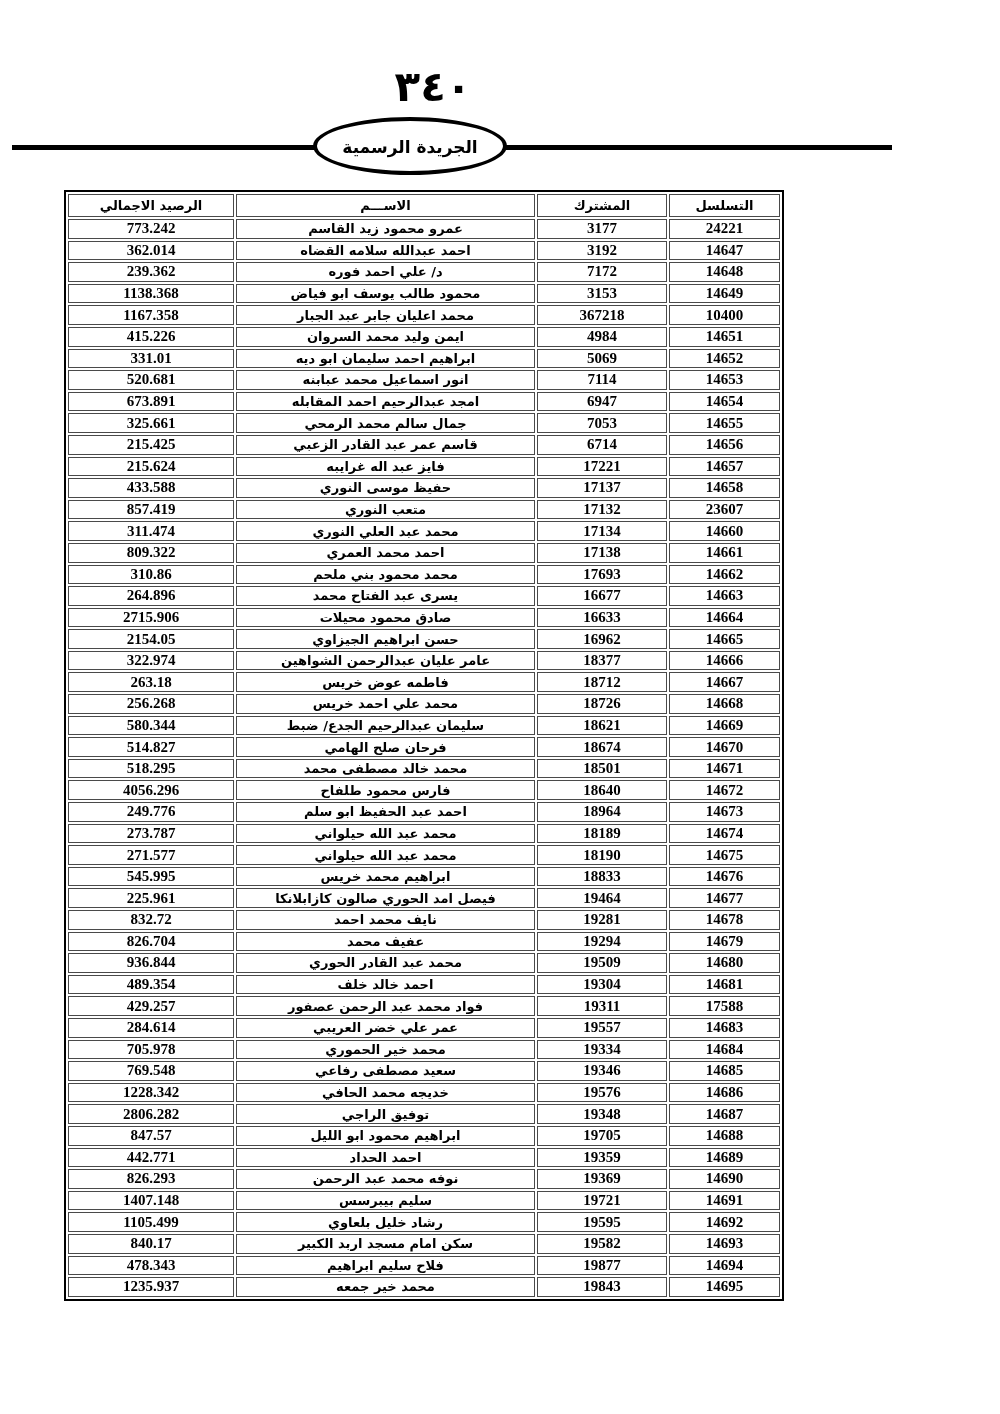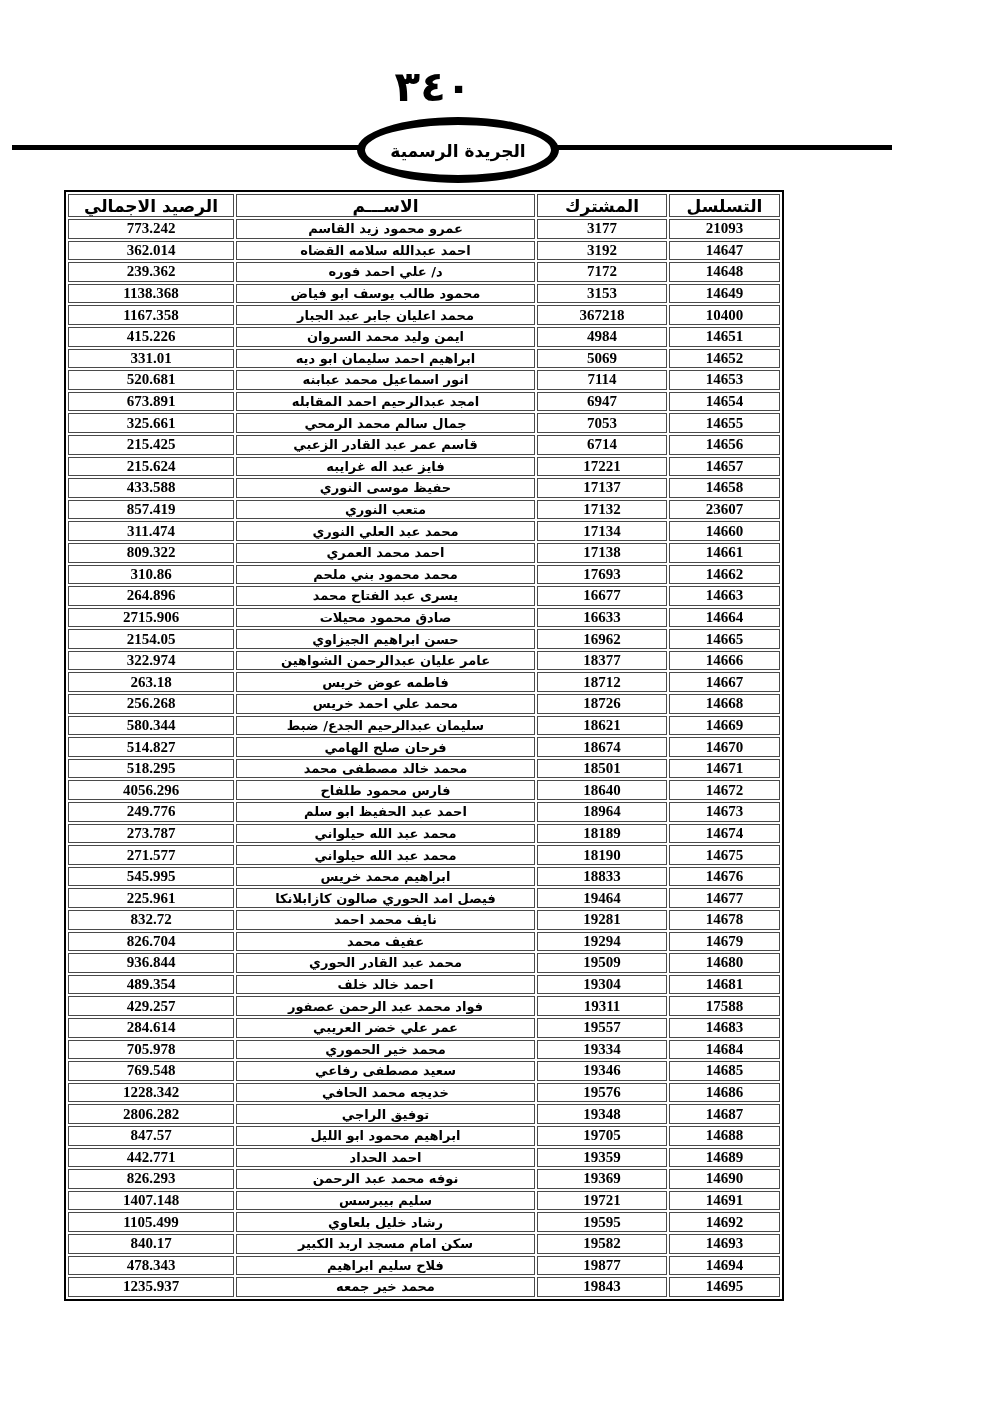--- a/index.html
+++ b/index.html
@@ -32,25 +32,25 @@
     position: absolute;
     top: 145px;
     left: 60px;
     width: 880px;
     height: 5px;
     background: #000;
   }
   .banner-ellipse {
     position: absolute;
     top: 117px;
-    left: 405px;
+    left: 361px;
     width: 186px;
     height: 50px;
     background: #ffffff;
-    border: 8px solid #000000;
+    border: 4px solid #000000;
     border-radius: 50%;
     display: flex;
     align-items: center;
     justify-content: center;
   }
   .banner-ellipse span {
     font-size: 17px;
     font-weight: bold;
     white-space: nowrap;
     padding-top: 2px;
@@ -71,21 +71,21 @@
     border: 1px solid #4a4a4a;
     text-align: center;
     vertical-align: middle;
     padding: 0 3px;
     white-space: nowrap;
     overflow: hidden;
     background: #fff;
   }
   .gazette-table th {
     height: 21px;
-    font-size: 17px;
+    font-size: 13px;
     font-weight: bold;
     font-family: "DejaVu Sans", sans-serif;
   }
   .gazette-table td {
     height: 17.6px;
     font-weight: bold;
   }
   .gazette-table td.num {
     font-family: "Liberation Serif", "DejaVu Serif", serif;
     font-size: 15px;
@@ -123,21 +123,21 @@
     <thead>
       <tr>
         <th>التسلسل</th>
         <th>المشترك</th>
         <th>الاســـم</th>
         <th>الرصيد الاجمالي</th>
       </tr>
     </thead>
     <tbody>
         <tr>
-          <td class="num">21093</td>
+          <td class="num">24221</td>
           <td class="num">3177</td>
           <td class="arabic">عمرو محمود زيد القاسم</td>
           <td class="num">773.242</td>
         </tr>
         <tr>
           <td class="num">14647</td>
           <td class="num">3192</td>
           <td class="arabic">احمد عبدالله سلامه القضاه</td>
           <td class="num">362.014</td>
         </tr>

